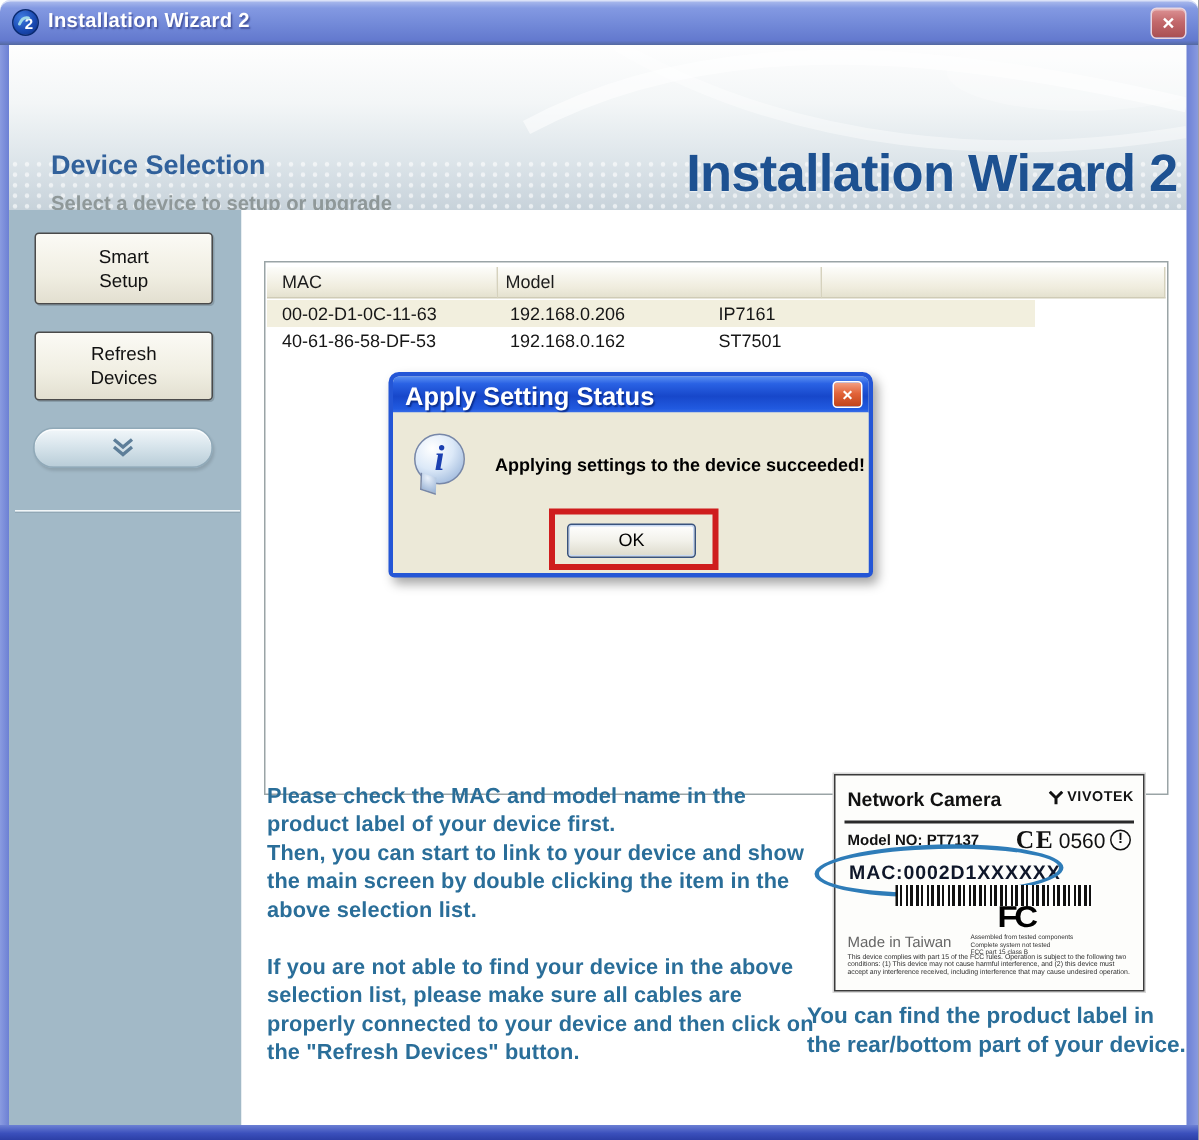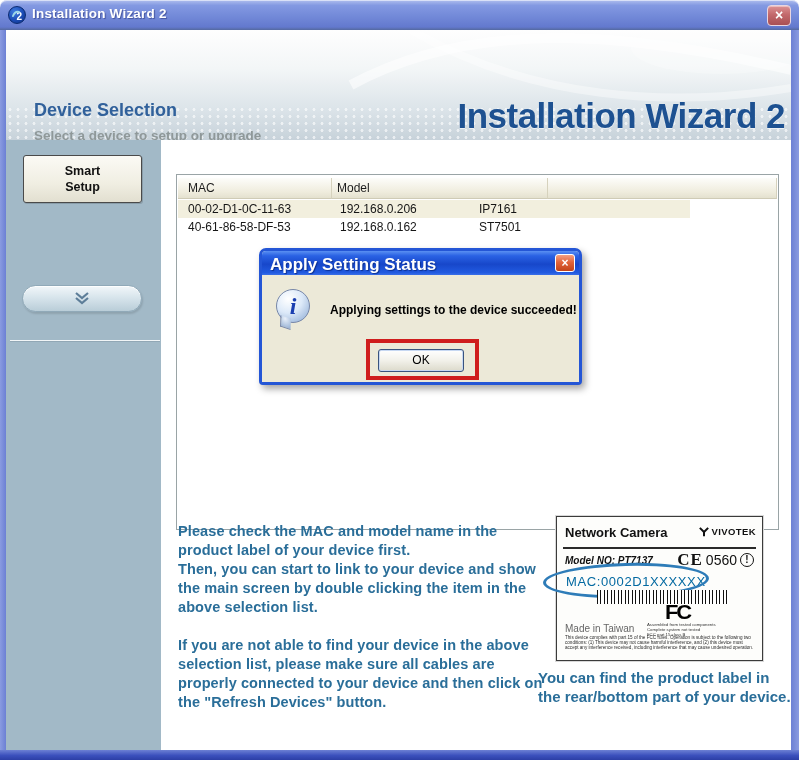--- a/index.html
+++ b/index.html
@@ -52,21 +52,21 @@
     background-image:radial-gradient(circle, rgba(255,255,255,.75) 1.2px, rgba(255,255,255,0) 1.8px);
     background-size:8px 7px; opacity:.8;
   }
   .section-title { position:absolute; left:28px; top:70px; font-size:18px; font-weight:bold; color:#31619b; }
   .section-subtitle { position:absolute; left:28px; top:98px; font-size:13.5px; font-weight:bold; color:#8f9899; }
   .brand-title {
     position:absolute; right:6px; top:66px; font-size:35px; font-weight:bold; color:#1d5191;
     letter-spacing:-0.5px; text-shadow:0 1px 1px rgba(255,255,255,.7);
   }
   
-  .sidebar { position:absolute; left:6px; top:140px; width:155px; height:610px; background:#a2b9c7;font-weight:bold; }
+  .sidebar { position:absolute; left:6px; top:140px; width:155px; height:610px; background:#a2b9c7; }
   .side-btn {
     position:absolute; left:17px; width:119px;
     background:linear-gradient(180deg,#fbfaf5 0%,#f0eee2 60%,#e2dfd0 100%);
     border:1px solid #4a4a4a; border-radius:3px;
     font-size:12.5px; color:#111; text-align:center;
     display:flex; align-items:center; justify-content:center;
     white-space:pre-line; line-height:16px; cursor:default;
     box-shadow:1px 1px 0 rgba(0,0,0,.15);
   }
   .side-btn.smart { top:15px; height:48px; }
@@ -113,27 +113,27 @@
   }
   
   .label-card {
     position:absolute; left:556px; top:516px; width:207px; height:145px;
     background:#fdfdfb; border:1px solid #3b3b3b; box-shadow:0 0 0 1px #d8d8d8;
   }
   .lbl-product { position:absolute; left:8px; top:8px; font-size:13px; font-weight:bold; color:#111; }
   .lbl-logo { position:absolute; right:6px; top:9px; display:flex; align-items:center; gap:2px; }
   .lbl-logo .brand { font-size:9.5px; font-weight:900; letter-spacing:.4px; color:#111; }
   .lbl-divider { position:absolute; left:6px; top:30px; width:193px; height:2px; background:#2a2a2a; }
-  .lbl-model { position:absolute; left:8px; top:38px; font-size:10px; font-weight:bold; color:#111;font-style:italic; }
+  .lbl-model { position:absolute; left:8px; top:38px; font-size:10px; font-weight:bold; color:#111; }
   .lbl-ce { position:absolute; right:8px; top:33px; display:flex; align-items:center; gap:3px; color:#111; }
   .lbl-ce .ce { font-size:17px; font-weight:bold; font-family:"Liberation Serif", serif; letter-spacing:1px; }
   .lbl-ce .num { font-size:14px; }
   .lbl-ce .alert { width:14px; height:14px; border:1.6px solid #111; border-radius:50%;
     font-size:10px; font-weight:bold; text-align:center; line-height:12px; }
-  .lbl-mac { position:absolute; left:9px; top:57px; font-size:13px; font-weight:normal; letter-spacing:.6px; color:#0369a1; }
+  .lbl-mac { position:absolute; left:9px; top:57px; font-size:13px; font-weight:bold; letter-spacing:.6px; color:#0f172a; }
   .lbl-ellipse { position:absolute; left:-14px; top:46px; width:166px; height:35px;
     border:3px solid #2e7cb8; border-radius:50%; transform:rotate(-1.5deg); }
   .lbl-barcode { position:absolute; left:40px; top:73px; width:132px; height:14px;
     background:repeating-linear-gradient(90deg,#111 0px,#111 1.5px,#fff 1.5px,#fff 3px,#111 3px,#111 4.5px,#fff 4.5px,#fff 7px); }
   .lbl-fcc { position:absolute; left:108px; top:84px; font-size:20px; font-weight:900;
     transform:scaleX(1.1); transform-origin:left; letter-spacing:-2px; color:#000; }
   .lbl-fcc-note { position:absolute; left:90px; top:105px; width:110px;
     font-size:4.3px; line-height:5px; color:#333; white-space:pre-line; }
   .lbl-madein { position:absolute; left:8px; top:106px; font-size:10px; color:#666; }
   .lbl-fineprint { position:absolute; left:8px; top:118px; width:191px;
@@ -204,20 +204,22 @@
     </svg>
     <div class="dots"></div>
     <div class="section-title">Device Selection</div>
     <div class="section-subtitle">Select a device to setup or upgrade</div>
     <div class="brand-title">Installation Wizard 2</div>
   </div>
 
   <div class="sidebar">
     <div class="side-btn smart">Smart
 Setup</div>
+    <div class="side-btn refresh">Refresh
+Devices</div>
     <div class="pill-btn">
       <svg width="24" height="15" viewBox="0 0 24 15">
         <path d="M6 2 L12 7 L18 2" fill="none" stroke="#5d7e99" stroke-width="2.2"></path>
         <path d="M6 7 L12 12 L18 7" fill="none" stroke="#5d7e99" stroke-width="2.2"></path>
       </svg>
     </div>
     <div class="side-sep"></div>
   </div>
 
   <div class="content"></div>

